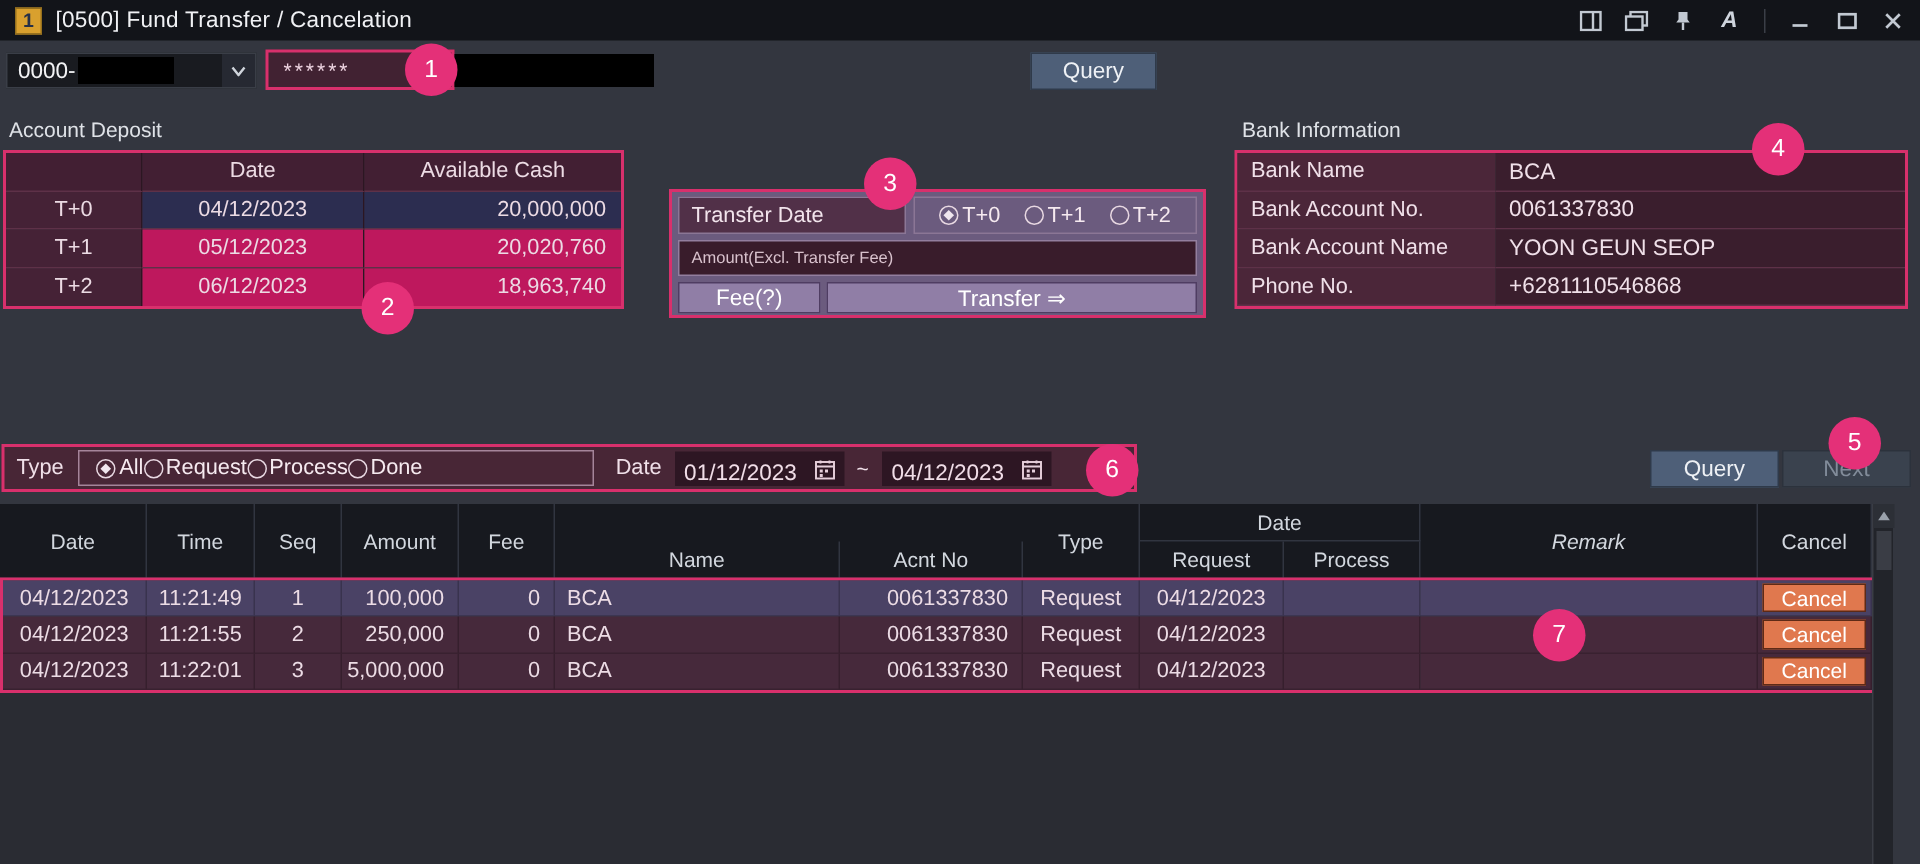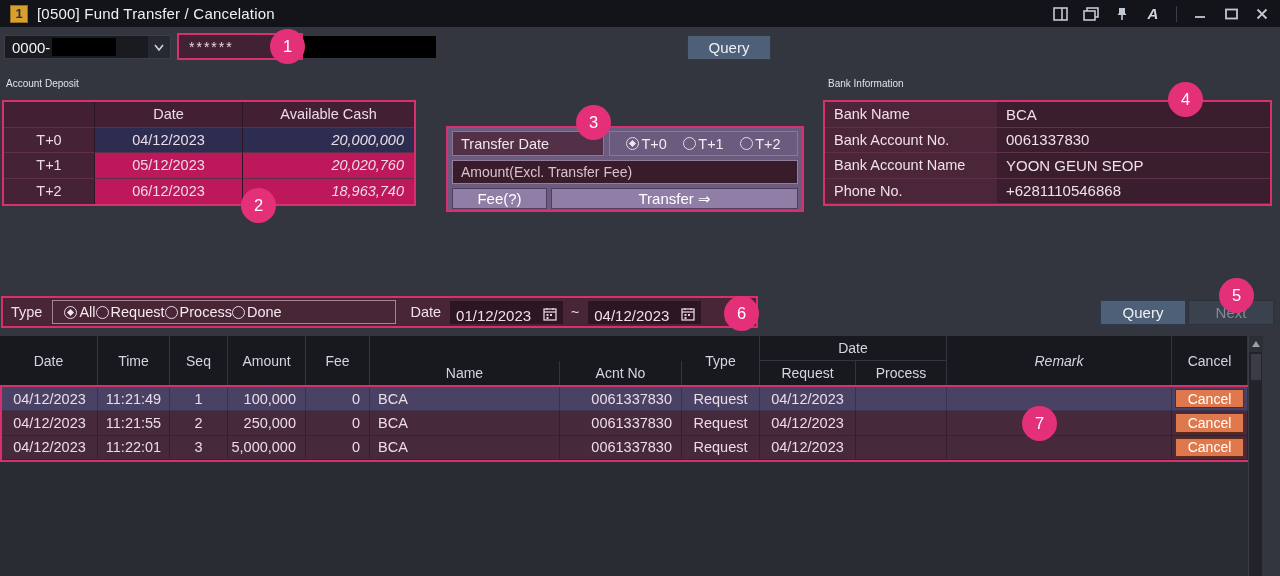--- a/index.html
+++ b/index.html
@@ -28,50 +28,50 @@
   .combo-btn { margin-left:auto; width:22px; height:22px; background:#262932;
     display:flex; align-items:center; justify-content:center; color:#cfd4db; }
   .pwd-field { position:absolute; left:177px; top:33px; width:126px; height:27px;
     background:#412232; border:2px solid #d8306c; display:flex; align-items:center; }
   .pwd-text { padding-left:10px; font-size:14px; letter-spacing:2px; color:#eed4e1; }
   .redact-lg { position:absolute; left:303px; top:36px; width:133px; height:22px; background:#000; }
   .btn-steel { background:#4e5f78; border:1px solid #2f3a4a; color:#eef1f5;
     display:flex; align-items:center; justify-content:center; font-size:15px; cursor:pointer; }
   .query-top { position:absolute; left:687px; top:35px; width:84px; height:25px; }
   
-  .section-label { position:absolute; font-size:10px; color:#dfe2e7; }
+  .section-label { position:absolute; font-size:14px; color:#dfe2e7; }
   
   .deposit { position:absolute; left:2px; top:100px; width:414px; height:106px;
     border:2px solid #d8306c; display:grid;
     grid-template-columns:91px 148px 1fr; grid-template-rows:repeat(4,1fr); }
   .dep-cell { display:flex; align-items:center; justify-content:center;
     border-right:1px solid #2c1622; border-bottom:1px solid #5e3148;
     background:#45223 6; color:#ecdbe4; font-size:14.5px; }
   .dep-head { background:#421f33; }
   .dep-label { background:#452236; }
   .dep-data { background:#be185d; }
   .dep-sel  { background:#2c2d50; }
-  .dep-cash { justify-content:flex-end; padding-right:10px;font-style:italic; }
+  .dep-cash { justify-content:flex-end; padding-right:10px; }
   .no-bb { border-bottom:none; } .no-br { border-right:none; }
   
   .transfer { position:absolute; left:446px; top:126px; width:358px; height:86px;
     background:#6b5b7e; border:2px solid #d8306c; }
   .td-label { position:absolute; left:4px; top:3px; width:152px; height:25px;
     background:#513048; border:1px solid #8b7695; display:flex; align-items:center;
     padding-left:8px; font-size:14.5px; color:#f2e4ec; }
   .radio-box { position:absolute; left:161px; top:3px; width:189px; height:25px;
     border:1px solid #8b7695; display:flex; align-items:center; justify-content:space-evenly; color:#f6eaf0; }
   .radio-item { display:flex; align-items:center; gap:2px; font-size:14.5px; cursor:pointer; }
   .radio { width:13px; height:13px; border:1px solid #e8d8e2; border-radius:50%;
     display:inline-block; position:relative; flex:none; }
   .radio.sel::after { content:""; position:absolute; left:3px; top:3px; width:5px; height:5px;
     background:#f0e6ee; transform:rotate(45deg); }
   .amount-input { position:absolute; left:4px; top:32px; width:346px; height:24px;
     background:#391c2b; border:1px solid #937e9e; display:flex; align-items:center;
-    padding-left:8px; color:#d9c2cd; font-size:14px; }
+    padding-left:8px; color:#d9c2cd; font-size:11px; }
   .btn-lav { background:#907ea6; border:1px solid #4f3d62; color:#ffffff;
     display:flex; align-items:center; justify-content:center; font-size:15px; cursor:pointer; }
   .fee-btn { position:absolute; left:4px; top:60px; width:95px; height:21px; }
   .transfer-btn { position:absolute; left:103px; top:60px; width:247px; height:21px; }
   
   .bankinfo { position:absolute; left:823px; top:100px; width:449px; height:106px;
     border:2px solid #d8306c; display:grid; grid-template-columns:172px 1fr;
     grid-template-rows:repeat(4,1fr); }
   .bi-cell { display:flex; align-items:center; padding-left:9px;
     border-bottom:1px solid #5e3148; font-size:14.5px; color:#f0e0e9; }

